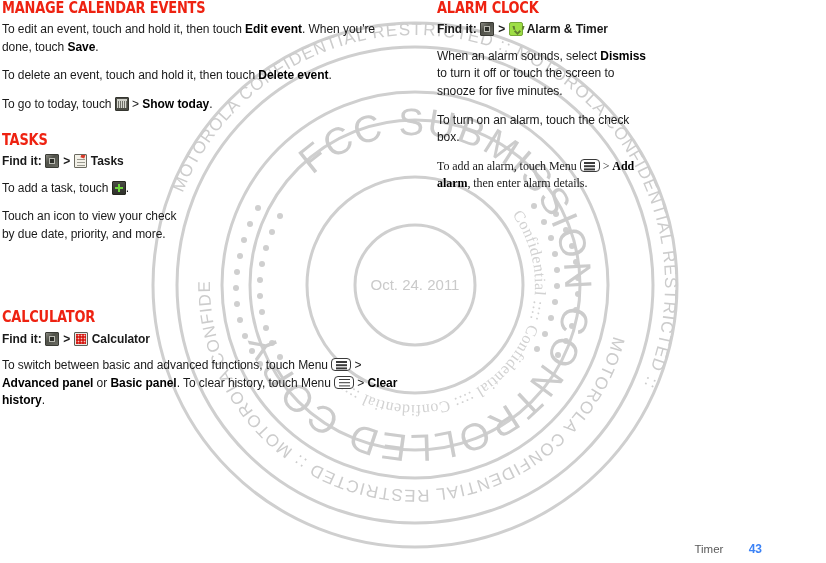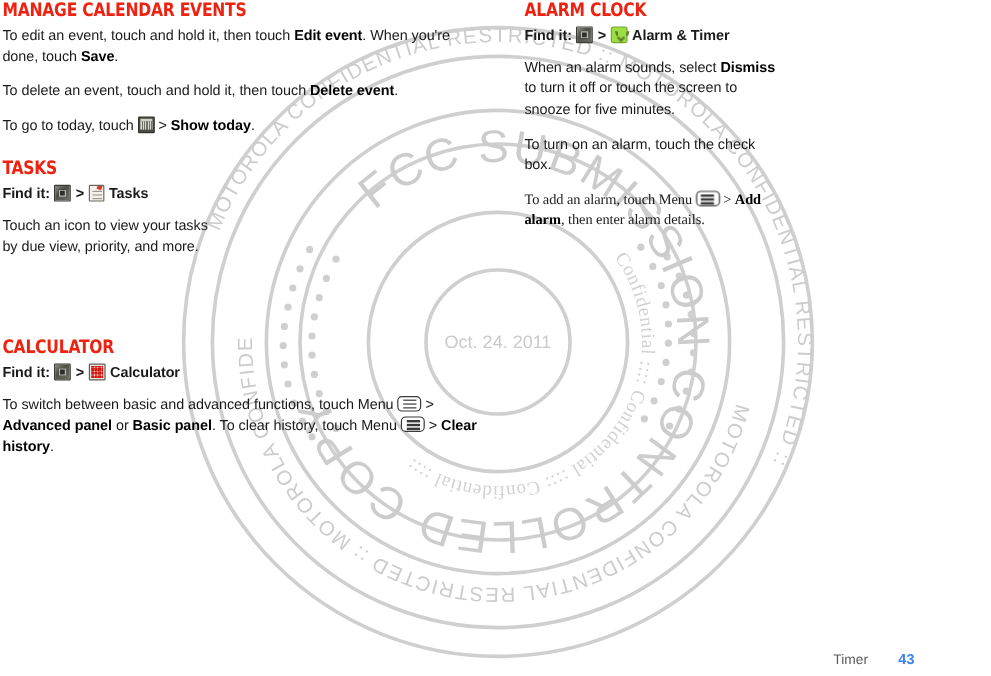--- a/index.html
+++ b/index.html
@@ -345,21 +345,22 @@
 
     <div style="margin-top:18px;">
       <h2 class="section-title">Tasks</h2>
       <p class="para tight">
         <span class="findit">Find it:</span>
         <span class="ico ico-apps"></span>
         <span class="findit sep">&gt;</span>
         <span class="ico ico-tasks"></span>
         <span class="findit">Tasks</span>
       </p>
-      <p class="para" style="width:182px;">Touch an icon to view your tasks by due view, priority, and more.</p>
+      <p class="para">To add a task, touch <span class="ico ico-add"></span>.</p>
+      <p class="para" style="width:182px;">Touch an icon to view your check by due date, priority, and more.</p>
     </div>
 
     <div style="margin-top:66px;">
       <h2 class="section-title">Calculator</h2>
       <p class="para tight">
         <span class="findit">Find it:</span>
         <span class="ico ico-apps"></span>
         <span class="findit sep">&gt;</span>
         <span class="ico ico-calc"></span>
         <span class="findit">Calculator</span>

